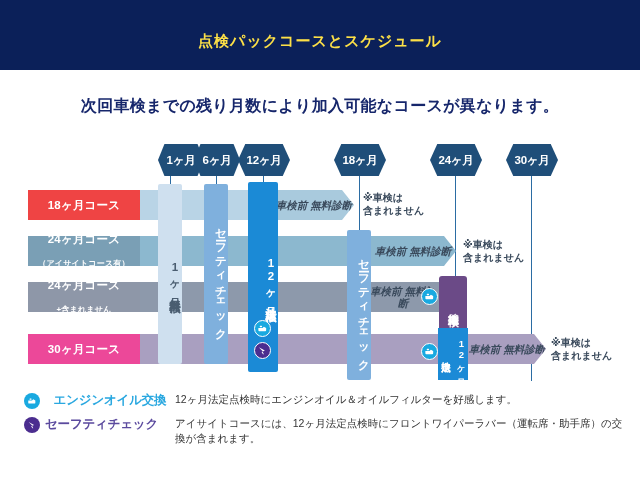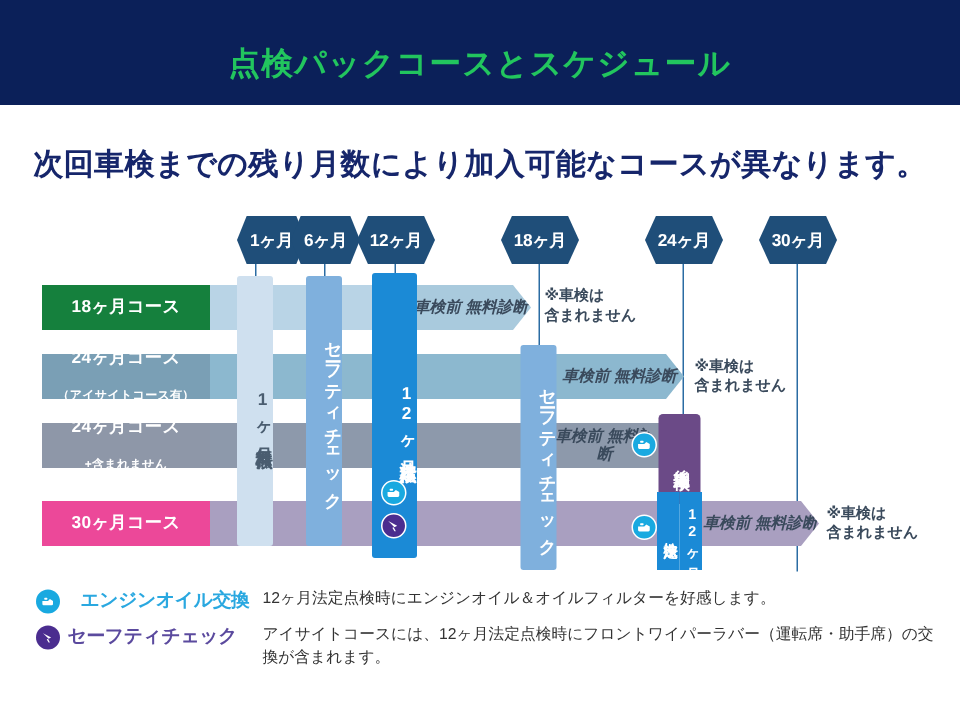--- a/index.html
+++ b/index.html
@@ -11,27 +11,27 @@
   }
   #root { position: relative; width: 640px; height: 480px; background:#fff; }
 
   
   .header {
     position:absolute; left:0; top:0; width:640px; height:70px;
     background:#0b2059;
     display:flex; align-items:center; justify-content:center;
   }
   .header-title {
-    color:#22c55e; font-size:21px; font-weight:bold; letter-spacing:1px;margin-top:13px;
+    color:#fde047; font-size:15px; font-weight:bold; letter-spacing:1px;margin-top:13px;
   }
 
   
   .subtitle {
     position:absolute; left:0; top:96px; width:640px;
-    text-align:center; color:#16266b; font-size:20px; font-weight:bold;
+    text-align:center; color:#16266b; font-size:16px; font-weight:bold;
     letter-spacing:.3px;
   }
 
   
   .chart { position:absolute; left:0; top:138px; width:640px; height:245px; }
 
   
   .hex {
     position:absolute; width:52px; height:32px; top:6px;
     background:#1f4e79;
@@ -153,21 +153,21 @@
     <div class="hex" style="left:430px">24ヶ月</div>
     <div class="hex" style="left:506px">30ヶ月</div>
 
     <div class="hex-stem" style="left:170px; height:12px;"></div>
     <div class="hex-stem" style="left:216px; height:12px;"></div>
     <div class="hex-stem" style="left:263px; height:12px;"></div>
     <div class="hex-stem" style="left:359px; height:160px;"></div>
     <div class="hex-stem" style="left:455px; height:200px;"></div>
     <div class="hex-stem" style="left:531px; height:205px;"></div>
 
-    <div class="rowlabel" style="top:52px; background:#15803d;">
+    <div class="rowlabel" style="top:52px; background:#ef4444;">
       <span>18ヶ月コース</span>
     </div>
     <div class="track" style="left:140px; top:52px; width:172px; background:#b9d4e6;"></div>
     <div class="arrowbox" style="left:274px; top:52px; width:80px; background:#a9cadd;">車検前
 無料診断</div>
     <div class="note" style="left:363px; top:53px;">※車検は
 含まれません</div>
 
     <div class="rowlabel" style="top:98px; background:#7a9fb5;">
       <span>24ヶ月コース</span>

